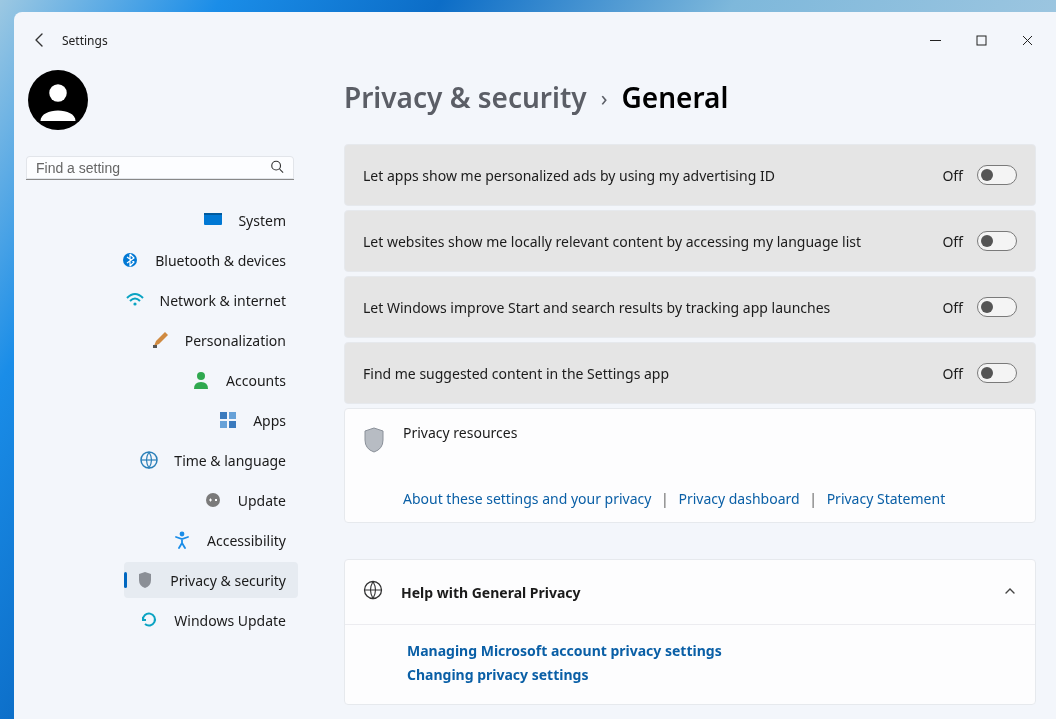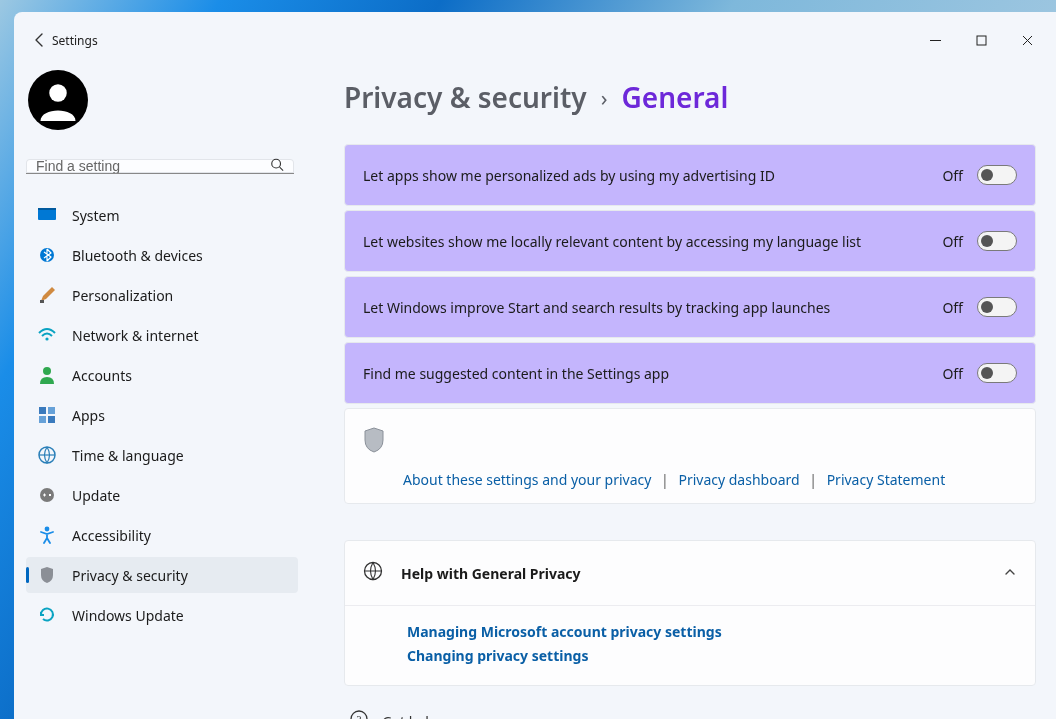--- a/index.html
+++ b/index.html
@@ -20,21 +20,21 @@
     border-radius: 8px 0 0 0;
     overflow: hidden;
     display: flex;
     flex-direction: column;
   }
   .titlebar {
     height: 40px;
     display: flex;
     align-items: center;
     padding: 16px 6px 0 16px;
-    gap: 2px;
+    gap: 12px;
   }
   .back-btn {
     width: 20px; height: 20px;
     display: flex; align-items: center; justify-content: center;
     cursor: pointer;
   }
   .title-app { font-size: 12px; color: #222; }
   .titlebar-spacer { flex: 1; }
   .win-controls { display: flex; }
   .win-ctl { width: 46px; height: 32px; display: flex; align-items: center; justify-content: center; cursor: pointer; }
@@ -53,36 +53,36 @@
     margin-bottom: 26px;
   }
   .avatar svg { width: 42px; height: 42px; }
   .search-wrap {
     position: relative;
     margin-bottom: 22px;
     width: 268px;
   }
   .search-input {
     width: 100%;
-    height: 15px;
+    height: 24px;
     border: none;
     border-bottom: 1px solid #888;
     background: #fcfdff;
     border-radius: 4px 4px 0 0;
     padding: 0 36px 0 10px;
     font-size: 14px;
     outline: none;
     box-shadow: inset 0 0 0 1px #e2e5ea;
   }
   .search-input::placeholder { color: #666; }
   .search-icon {
     position: absolute; right: 10px; top: 50%; transform: translateY(-50%);
     color: #333;
   }
-  .nav { display: flex; flex-direction: column; gap: 1px; width: 272px; }
+  .nav { display: flex; flex-direction: column; gap: 1px; width: 272px; align-items: flex-end; }
   .nav-item {
     height: 36px;
     display: flex;
     align-items: center;
     gap: 16px;
     padding: 0 12px;
     border-radius: 4px;
     cursor: pointer;
     position: relative;
     margin-bottom: 3px;
@@ -104,23 +104,23 @@
     overflow-y: auto;
   }
   .breadcrumb {
     display: flex;
     align-items: center;
     gap: 14px;
     margin-bottom: 28px;
   }
   .bc-parent { font-size: 28px; font-weight: 600; color: #5b5e66; cursor: pointer; }
   .bc-sep { font-size: 22px; color: #5b5e66; }
-  .bc-current { font-size: 28px; font-weight: 600; color: #6d28d9; }
+  .bc-current { font-size: 28px; font-weight: 600; color: #000000; }
   .panel {
-    background: #c4b5fd;
+    background: #e5e5e5;
     border: 1px solid #e6e9ed;
     border-radius: 4px;
     margin-bottom: 4px;
     padding: 20px 18px;
     display: flex;
     align-items: center;
     gap: 14px;
   }
   .panel .label { flex: 1; font-size: 14px; }
   .toggle-state { font-size: 14px; color: #1b1b1b; }
@@ -239,36 +239,36 @@
           <span class="nav-icon">
               <svg width="14" height="18" viewBox="0 0 14 18">
                 <circle cx="7" cy="9" r="7" fill="#0078d4"></circle>
                 <path d="M7 3 L7 15 L11 11 L4 6 M7 3 L11 7 L4 12" stroke="#fff" stroke-width="1.2" fill="none" stroke-linejoin="round"></path>
               </svg>
             </span>
           <span class="nav-label">Bluetooth &amp; devices</span>
         </div>
         <div class="nav-item">
           <span class="nav-icon">
-              <svg width="18" height="18" viewBox="0 0 18 18">
-                <path d="M3 15 L5 10 L14 1 L17 4 L8 13 Z" fill="#d08a40"></path>
-                <rect x="2" y="14" width="4" height="3" fill="#555"></rect>
-              </svg>
-            </span>
-          <span class="nav-label">Personalization</span>
-        </div>
-        <div class="nav-item">
-          <span class="nav-icon">
               <svg width="18" height="14" viewBox="0 0 18 14">
                 <path d="M1 5 Q9 -3 17 5" stroke="#0aa3c2" stroke-width="2" fill="none"></path>
                 <path d="M4 8 Q9 3 14 8" stroke="#0aa3c2" stroke-width="2" fill="none"></path>
                 <circle cx="9" cy="11" r="1.6" fill="#0aa3c2"></circle>
               </svg>
             </span>
           <span class="nav-label">Network &amp; internet</span>
+        </div>
+        <div class="nav-item">
+          <span class="nav-icon">
+              <svg width="18" height="18" viewBox="0 0 18 18">
+                <path d="M3 15 L5 10 L14 1 L17 4 L8 13 Z" fill="#d08a40"></path>
+                <rect x="2" y="14" width="4" height="3" fill="#555"></rect>
+              </svg>
+            </span>
+          <span class="nav-label">Personalization</span>
         </div>
         <div class="nav-item">
           <span class="nav-icon">
               <svg width="16" height="18" viewBox="0 0 16 18">
                 <circle cx="8" cy="5" r="4" fill="#2fa84f"></circle>
                 <path d="M1 18 Q1 11 8 11 Q15 11 15 18 Z" fill="#2fa84f"></path>
               </svg>
             </span>
           <span class="nav-label">Accounts</span>
         </div>
@@ -370,20 +370,21 @@
           </div>
       </div>
 
       <div class="resources-panel">
         <div class="shield-ico">
           <svg width="22" height="26" viewBox="0 0 22 26">
               <path d="M11 1 L20 4 V13 Q20 22 11 25 Q2 22 2 13 V4 Z" fill="#b7bcc3" stroke="#8a9099" stroke-width="1"></path>
             </svg>
         </div>
         <div>
+          <div class="res-title">Privacy resources</div>
           <div class="res-links">
             <a>About these settings and your privacy</a>
             <span class="sep">|</span>
             <a>Privacy dashboard</a>
             <span class="sep">|</span>
             <a>Privacy Statement</a>
           </div>
         </div>
       </div>
 

